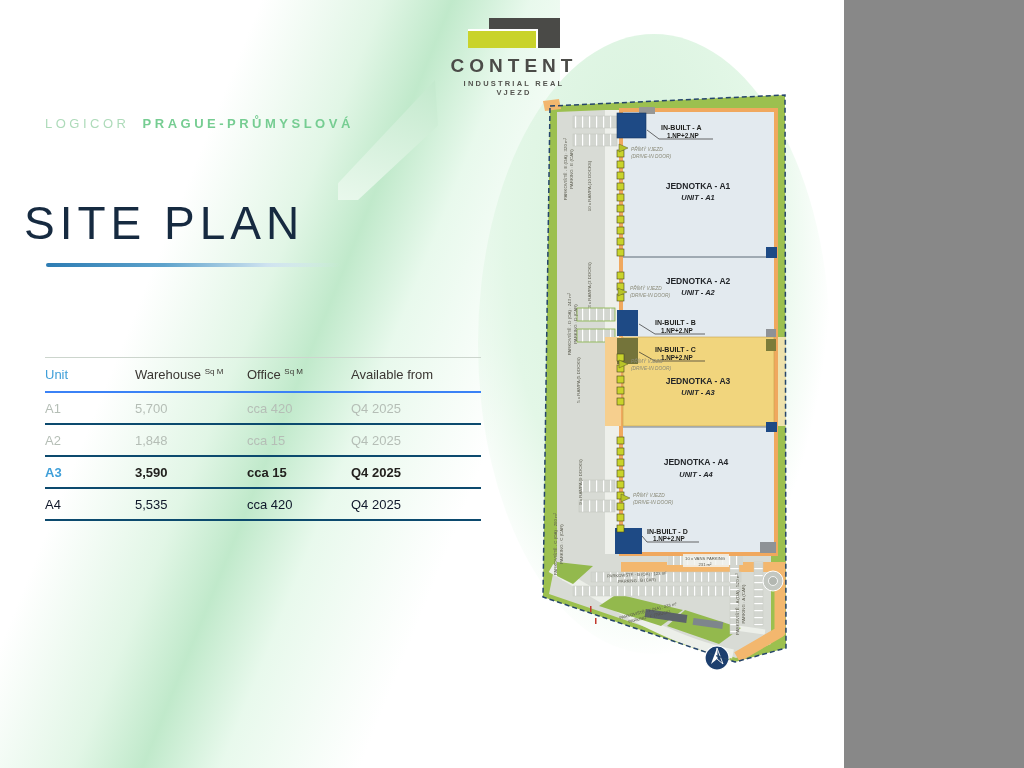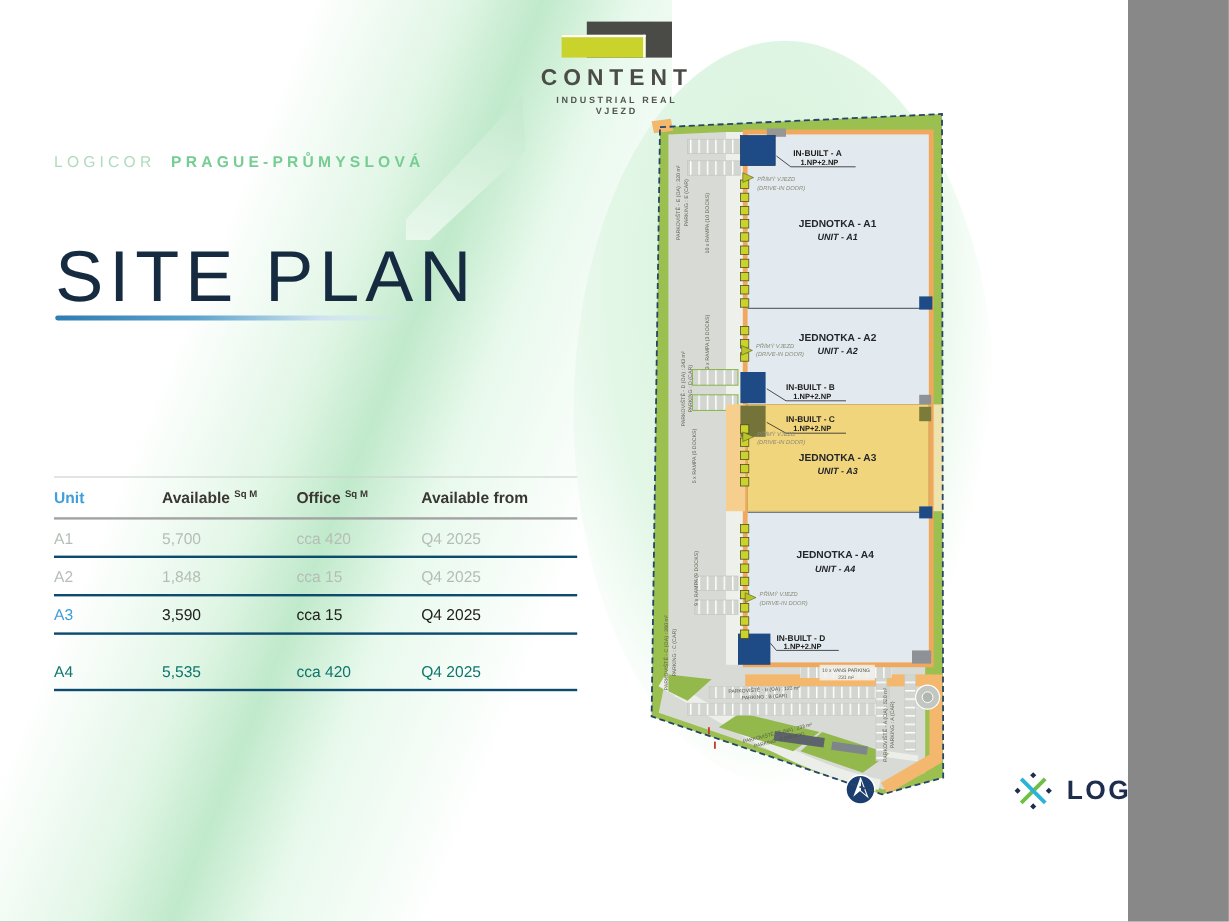--- a/index.html
+++ b/index.html
@@ -1,17 +1,17 @@
 <!DOCTYPE html>
 <html><head>
 <meta charset="utf-8">
 <style>
   * { margin:0; padding:0; box-sizing:border-box; }
   body { background:#888; font-family:"Liberation Sans", sans-serif; }
-  .slide { position:relative; width:940px; height:768px; background:#ffffff; overflow:hidden; }
+  .slide { position:relative; width:844px; height:768px; background:#ffffff; overflow:hidden; }
 
   
   .bg-band { position:absolute; left:0; top:0; width:560px; height:768px;
     background:linear-gradient(112deg, rgba(255,255,255,0) 30%, rgba(222,245,227,.9) 44%,
       rgba(189,232,200,.95) 52%, rgba(228,248,233,.85) 61%, rgba(255,255,255,0) 77%); }
   .bg-wedge { position:absolute; left:338px; top:80px; width:100px; height:120px;
     background:linear-gradient(200deg,#c3e9cd,#e9f8ec);
     clip-path:polygon(97% 0, 100% 38%, 20% 100%, 0 100%, 0 86%); }
   .plan-bg { position:absolute; left:478px; top:34px; width:352px; height:620px; border-radius:50%;
     background:radial-gradient(ellipse at 45% 32%, #d6f1db 0%, #e3f7e7 48%, rgba(228,247,232,0) 72%); }
@@ -19,36 +19,36 @@
   
   .content-logo { position:absolute; left:444px; top:12px; width:140px; text-align:center; }
   .c-icon { position:relative; width:140px; height:38px; }
   .c-dark { position:absolute; left:45px; top:6px; width:71px; height:30px; background:#4a4a47; }
   .c-yellow { position:absolute; left:24px; top:17px; width:70px; height:19px; background:#c9d32b;
     border-top:2px solid #fff; border-right:2px solid #fff; }
   .c-name { margin-top:5px; font-size:19px; font-weight:bold; letter-spacing:5px; color:#4b4b48; }
   .c-tag { margin-top:2px; font-size:7.5px; font-weight:bold; letter-spacing:2.2px; color:#54544f; }
 
   
-  .project-line { position:absolute; left:45px; top:127px; font-size:13px; letter-spacing:3.5px; }
+  .project-line { position:absolute; left:45px; top:116px; font-size:13px; letter-spacing:3.5px; }
   .project-brand { color:#aedbba; font-weight:normal; }
   .project-loc { color:#76cd92; font-weight:bold; margin-left:6px; }
-  .page-title { position:absolute; left:46px; top:196px; font-size:60px; letter-spacing:5px; color:#162a40; }
+  .page-title { position:absolute; left:24px; top:196px; font-size:46px; letter-spacing:5px; color:#162a40; }
   .title-rule { position:absolute; left:46px; top:263px; width:295px; height:3.5px; border-radius:2px;
     background:linear-gradient(to right,#2d7cb3 0%,#5ea3cc 40%,#cfe3f0 75%,rgba(255,255,255,0) 100%); }
 
   
   .unit-table { position:absolute; left:45px; top:357px; width:436px; font-size:13px; }
   .t-row { display:grid; grid-template-columns:90px 112px 104px 130px; align-items:center;
     height:32px; border-bottom:2px solid #0c4a6e; color:#b5beb6; }
-  .t-head { height:36px; border-top:1px solid #ccd5cd; border-bottom:2px solid #a3a3a3; color:#3a3632; font-weight:bold;margin-top:40px; }
+  .t-head { height:36px; border-top:1px solid #ccd5cd; border-bottom:2px solid #3b82f6; color:#3a3632; font-weight:normal; }
   .t-head .col-unit { color:#3f9fd9; }
   .t-head sup { font-size:8px; letter-spacing:0; }
-  .row-normal { color:#0f766e;margin-top:15px; }
-  .row-hl { color:#22211e; font-weight:normal; }
+  .row-normal { color:#0f172a; }
+  .row-hl { color:#22211e; font-weight:bold; }
   .row-hl .cell-unit { color:#3f9fd9; }
 
   
   svg text { font-family:"Liberation Sans", sans-serif; }
   .t-inb { font-size:7px; font-weight:bold; fill:#1d1d1b; }
   .t-fl  { font-size:6.3px; font-weight:bold; fill:#1d1d1b; }
   .t-unit  { font-size:8.5px; font-weight:bold; fill:#23262a; }
   .t-unit2 { font-size:7.5px; font-weight:bold; font-style:italic; fill:#23262a; }
   .t-di  { font-size:4.8px; font-style:italic; fill:#8a8a78; }
   .t-rot { font-size:4.4px; fill:#5f5f52; }
@@ -83,21 +83,21 @@
     <span class="project-brand">LOGICOR</span>
     <span class="project-loc">PRAGUE-PRŮMYSLOVÁ</span>
   </div>
 
   <div class="page-title">SITE PLAN</div>
   <div class="title-rule"></div>
 
   <div class="unit-table">
     <div class="t-row t-head">
       <div class="col-unit"><span>Unit</span></div>
-      <div><span>Available</span> <sup>Sq M</sup></div>
+      <div><span>Warehouse</span> <sup>Sq M</sup></div>
       <div><span>Office</span> <sup>Sq M</sup></div>
       <div><span>Available from</span></div>
     </div>
     <div class="t-row">
       <div class="cell-unit">A1</div>
       <div>5,700</div>
       <div>cca 420</div>
       <div>Q4 2025</div>
     </div>
     <div class="t-row">

